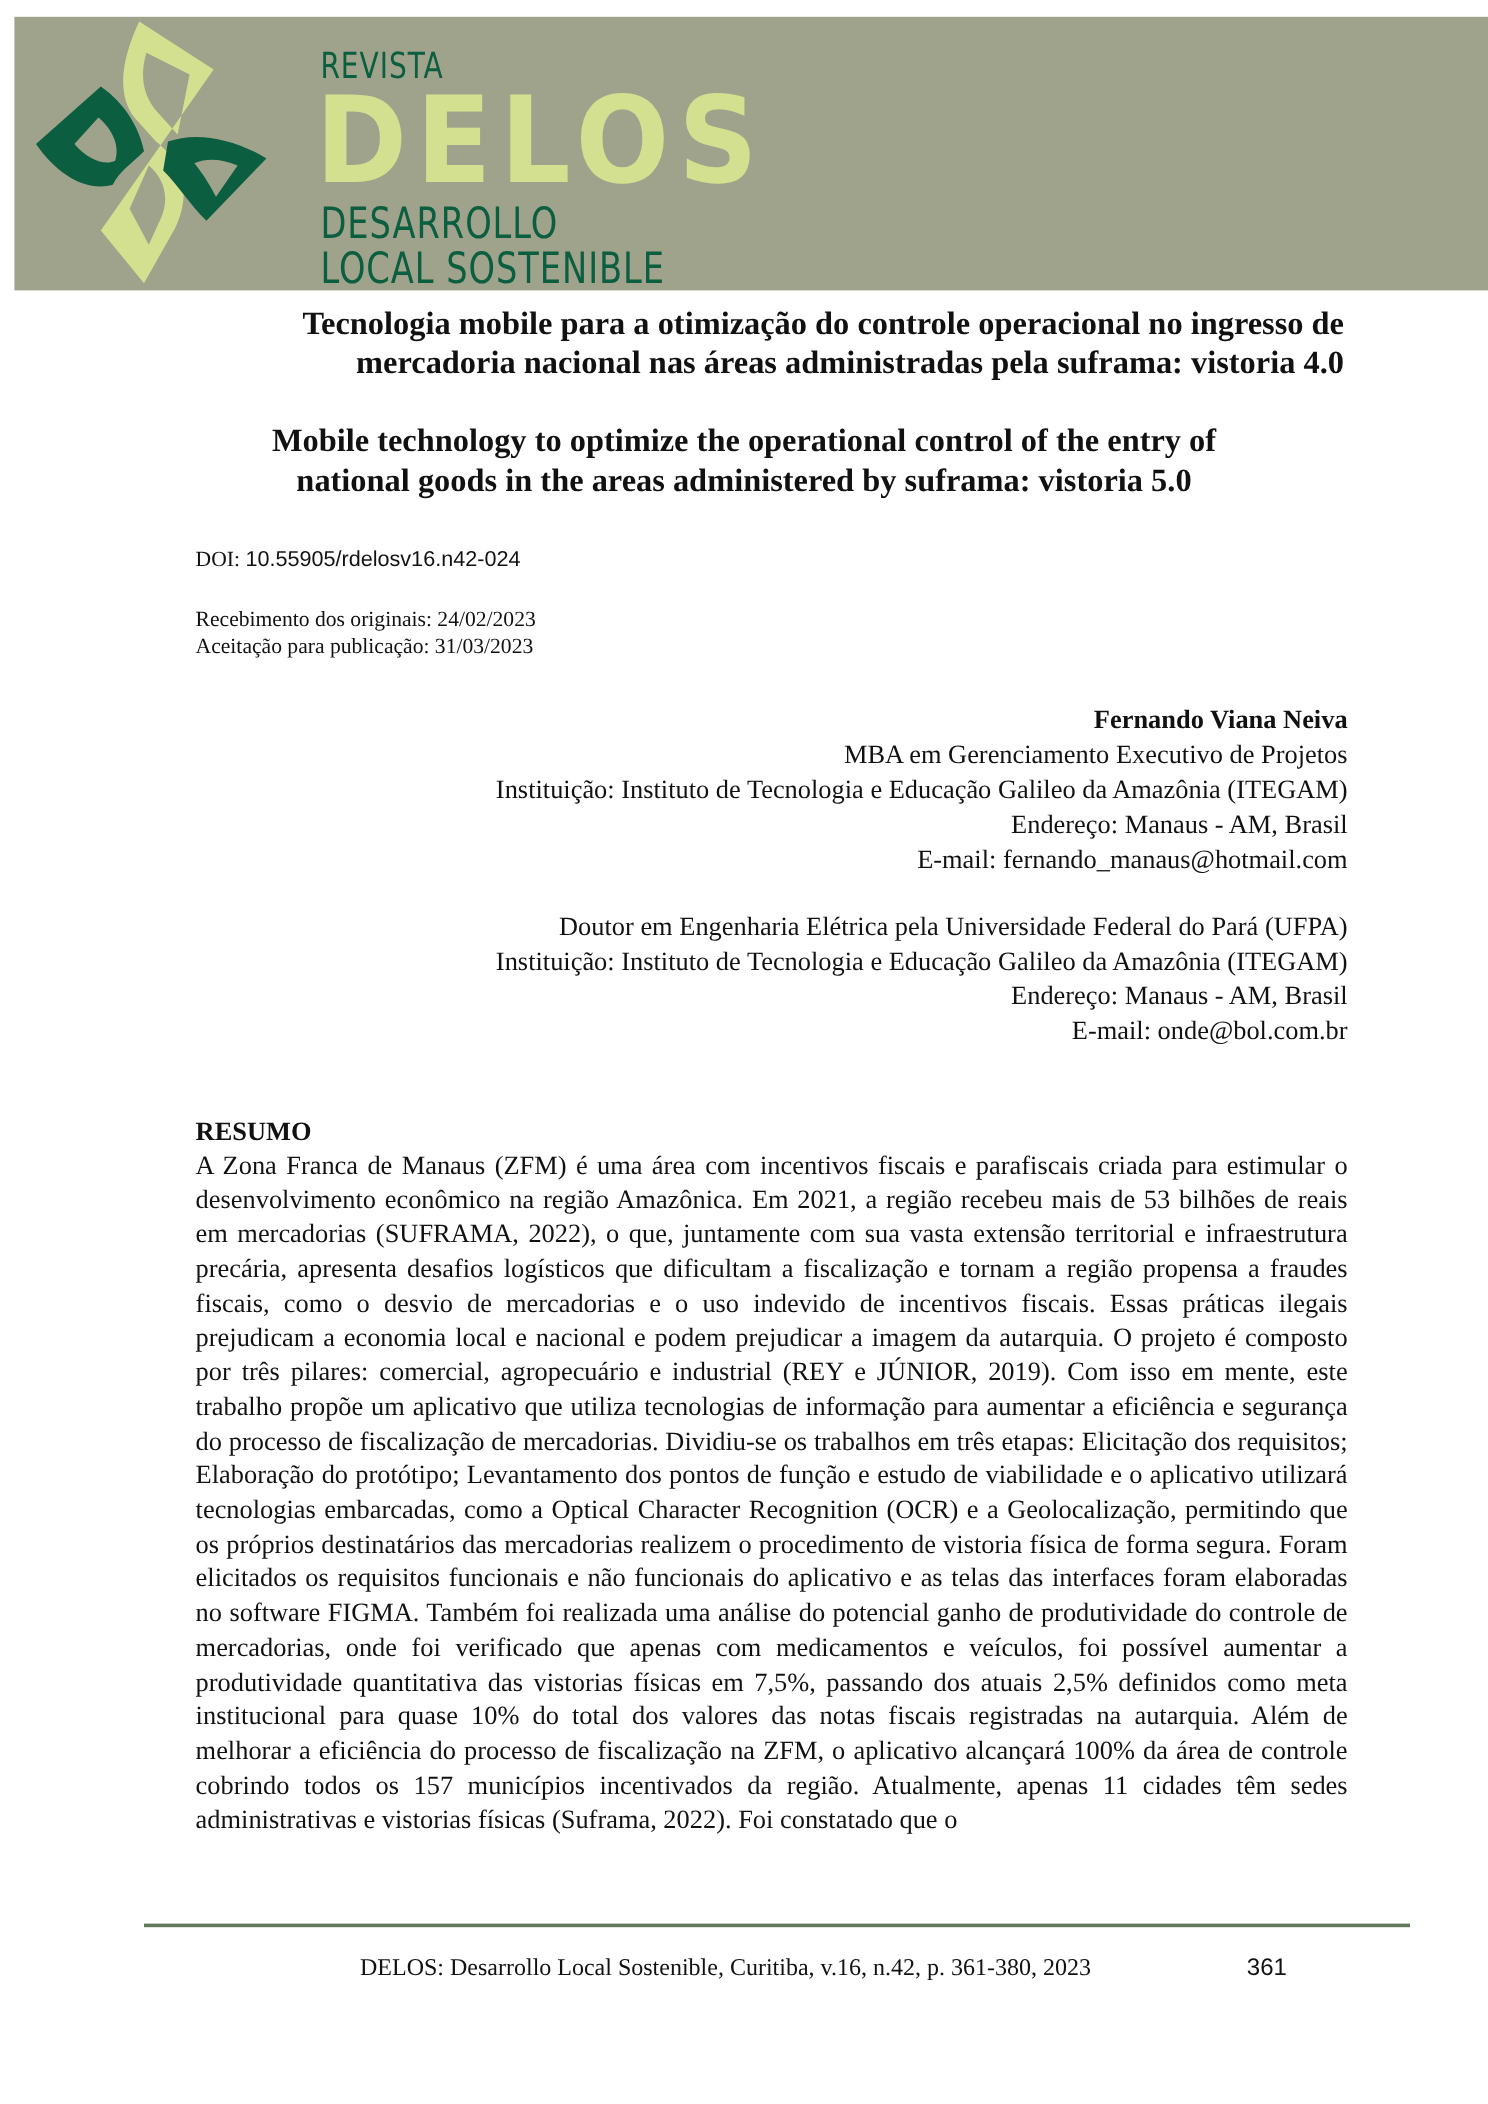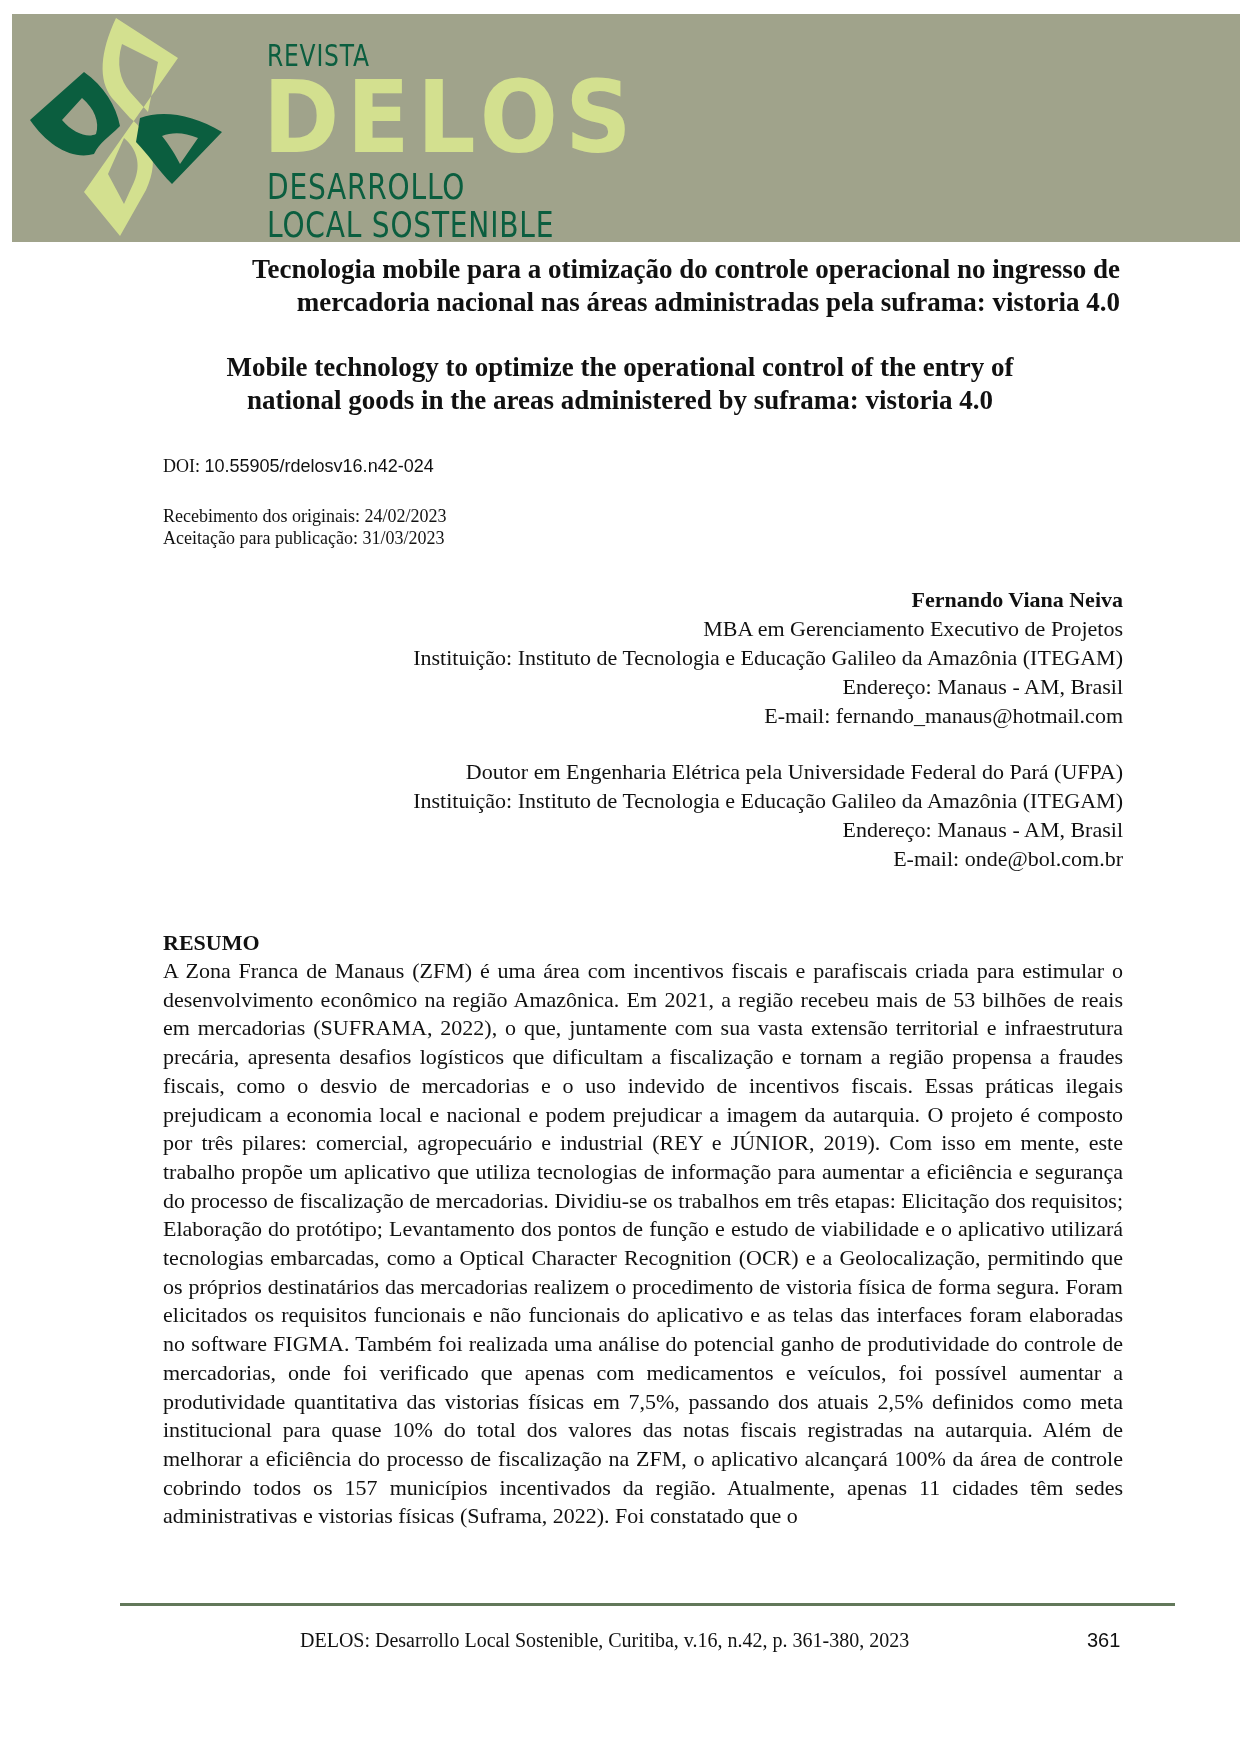--- a/index.html
+++ b/index.html
@@ -35,21 +35,21 @@
     .author-name { font-weight: bold; }
 
     
     .abstract { position: absolute; left: 163px; width: 960px; top: 928px; }
     .abstract-heading { font-weight: bold; font-size: 22px; line-height: 29px; font-family: Liberation Serif, serif; }
     .abstract-body { font-size: 22px; line-height: 28.7px; text-align: justify; margin: 0; }
 
     
     .footer-rule { position: absolute; left: 120px; top: 1603px; width: 1055px; height: 3px; background: #62785a; }
     .footer-citation { position: absolute; left: 300px; top: 1628px; font-size: 20px; line-height: 24px; white-space: nowrap; }
-    .footer-page { position: absolute; left: 1087px; top: 1628px; font-size: 20px; line-height: 24px; }
+    .footer-page { position: absolute; left: 1039px; top: 1628px; font-size: 20px; line-height: 24px; }
   </style>
 </head>
 <body>
 
 <div class="banner">
   <svg class="logo-mark" viewBox="0 0 250 228" xmlns="http://www.w3.org/2000/svg">
 
     <path d="M108 6 L162 42 L126 96 L76 168 L110 205 L128 176 C138 150 128 128 112 112 L88 84 C76 60 84 30 108 6 Z" fill="none"></path>
     <path d="M104 4 L166 44 L72 178 L108 222 L134 176 C150 142 136 118 118 104 L100 84 C86 66 88 38 104 4 Z M110 30 C104 50 108 66 118 78 L136 98 L146 48 Z M96 160 L112 190 L122 168 C130 150 124 134 112 124 Z" fill="#d3e08f" fill-rule="evenodd"></path>
 
@@ -64,21 +64,21 @@
     <div class="brand-small brand-r3">LOCAL SOSTENIBLE</div>
   </div>
 </div>
 
 <div class="title-block title-pt serif">
   <div>Tecnologia mobile para a otimização do controle operacional no ingresso de</div>
   <div>mercadoria nacional nas áreas administradas pela suframa: vistoria 4.0</div>
 </div>
 <div class="title-block title-en serif">
   <div>Mobile technology to optimize the operational control of the entry of</div>
-  <div>national goods in the areas administered by suframa: vistoria 4.0</div>
+  <div>national goods in the areas administered by suframa: vistoria 5.0</div>
 </div>
 
 <div class="meta doi serif">
   <span>DOI: </span><span class="doi-value">10.55905/rdelosv16.n42-024</span>
 </div>
 <div class="meta dates serif">
   <div>Recebimento dos originais: 24/02/2023</div>
   <div>Aceitação para publicação: 31/03/2023</div>
 </div>
 

